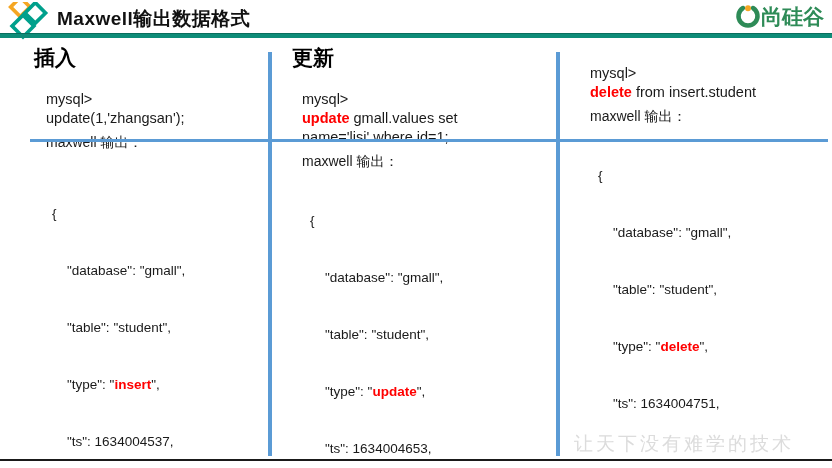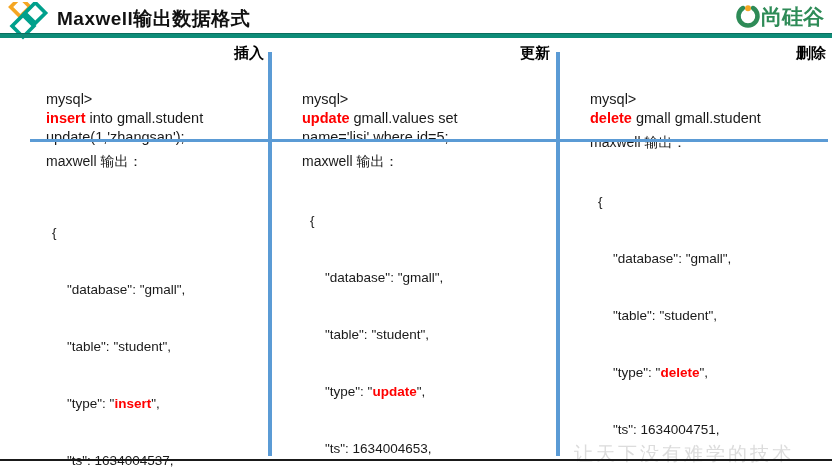--- a/index.html
+++ b/index.html
@@ -18,31 +18,31 @@
   .vdiv1 { left:268px; }
   .vdiv2 { left:556px; }
   .hrule { position:absolute; top:139px; left:30px; width:798px; height:3px; background:#5B9BD5; }
   .bottom-rule { position:absolute; top:459px; left:0; width:832px; height:2px; background:#1a1a1a; }
 
   
   .col { position:absolute; top:44px; color:#1a1a1a; }
   .col1 { left:34px;  width:230px; }
   .col2 { left:292px; width:258px; }
   .col3 { left:580px; width:246px; }
-  .col h2 { margin:0; height:26px; text-align:right; font-size:15px; font-weight:700; color:#000000; }
+  .col h2 { margin:0; height:26px; text-align:left; font-size:21px; font-weight:700; color:#000000; }
   .sql { margin-top:20px; margin-left:12px; font-size:14.5px; line-height:19px; }
   .col2 .sql, .col3 .sql { margin-left:10px; }
   .kw { color:#FF0000; font-weight:700; }
   .out-label { margin-top:6px; margin-left:12px; font-size:14px; }
   .col2 .out-label, .col3 .out-label { margin-left:10px; }
   .json { margin-top:2px; margin-left:18px; font-size:13.5px; line-height:19px; white-space:pre-wrap; }
   .col1 .json { margin-top:14px; }
   .jl { min-height:19px; }
 
-  .watermark { position:absolute; top:441px; right:38px; font-size:19px; letter-spacing:3px;
+  .watermark { position:absolute; top:431px; right:38px; font-size:19px; letter-spacing:3px;
                color:#dcdcdc; font-family:"DejaVu Serif", serif; }
 </style>
 </head>
 <body>
 
 <div class="slide">
 
   <svg class="hdr-logo" viewBox="0 0 48 44">
     <rect x="8" y="-2" width="15" height="15" fill="none" stroke="#F5A623" stroke-width="4" transform="rotate(45 15.5 5.5)"></rect>
     <rect x="24" y="4" width="16" height="16" fill="none" stroke="#00A08C" stroke-width="4" transform="rotate(45 32 12)"></rect>
@@ -57,21 +57,20 @@
     </svg>
     <span class="brand-text">尚硅谷</span>
   </div>
 
   <div class="teal-rule"></div>
 
   <section class="col col1">
     <h2>插入</h2>
     <div class="sql">
       <div>mysql&gt;</div>
-      <div><span class="kw">insert</span><span> into gmall.student</span></div>
       <div>update(1,'zhangsan');</div>
     </div>
     <div class="out-label">maxwell 输出：</div>
     <div class="json">
       <div class="jl">{</div>
       <div class="jl">    "database": "gmall",</div>
       <div class="jl">    "table": "student",</div>
       <div class="jl"><span>    "type": "</span><span class="kw">insert</span><span>",</span></div>
       <div class="jl">    "ts": 1634004537,</div>
       
@@ -82,21 +81,21 @@
       
       
     </div>
   </section>
 
   <section class="col col2">
     <h2>更新</h2>
     <div class="sql">
       <div>mysql&gt;</div>
       <div><span class="kw">update</span><span> gmall.values set</span></div>
-      <div>name='lisi' where id=5;</div>
+      <div>name='lisi' where id=1;</div>
     </div>
     <div class="out-label">maxwell 输出：</div>
     <div class="json">
       <div class="jl">{</div>
       <div class="jl">    "database": "gmall",</div>
       <div class="jl">    "table": "student",</div>
       <div class="jl"><span>    "type": "</span><span class="kw">update</span><span>",</span></div>
       <div class="jl">    "ts": 1634004653,</div>
       
       
@@ -105,24 +104,23 @@
       
       
       
       
       
       
     </div>
   </section>
 
   <section class="col col3">
-    <h2>删除</h2>
     <div class="sql">
       <div>mysql&gt;</div>
-      <div><span class="kw">delete</span><span> gmall gmall.student</span></div>
+      <div><span class="kw">delete</span><span> from insert.student</span></div>
     </div>
     <div class="out-label">maxwell 输出：</div>
     <div class="json">
       <div class="jl">{</div>
       <div class="jl">    "database": "gmall",</div>
       <div class="jl">    "table": "student",</div>
       <div class="jl"><span>    "type": "</span><span class="kw">delete</span><span>",</span></div>
       <div class="jl">    "ts": 1634004751,</div>
       
       

